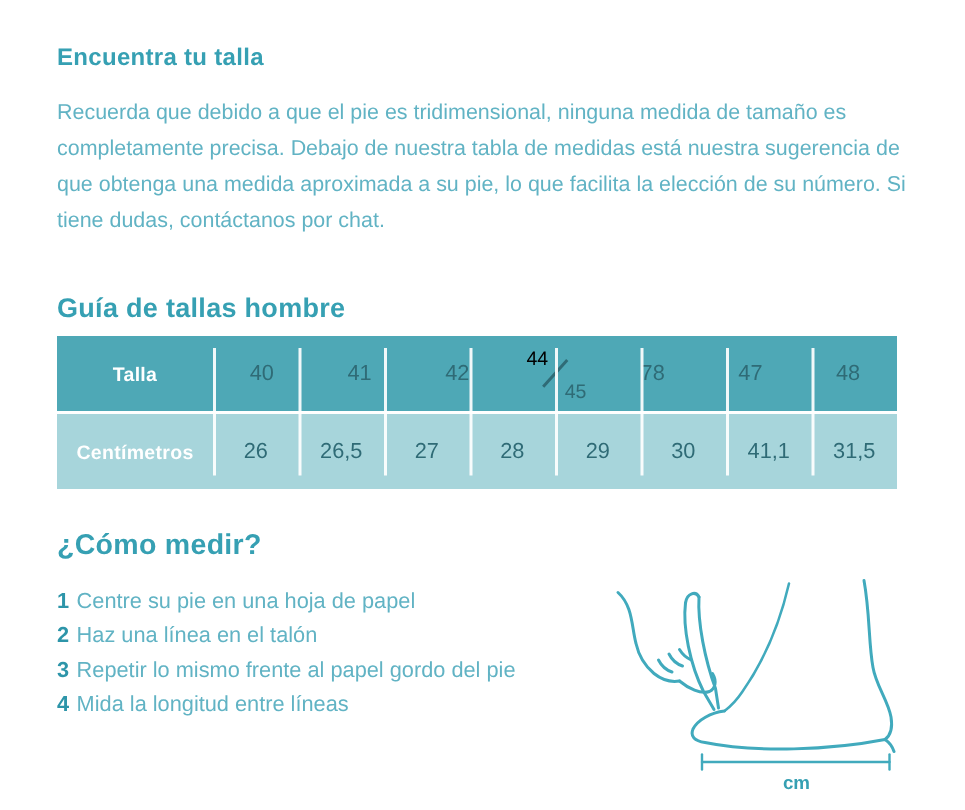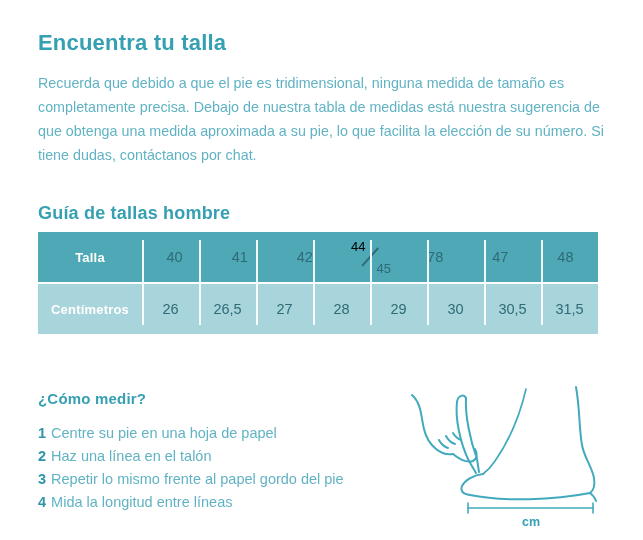--- a/index.html
+++ b/index.html
@@ -12,21 +12,21 @@
   }
   .page {
     position: relative;
     width: 643px; height: 540px;
     padding: 30px 38px 0 38px;
     background: #ffffff;
   }
   .h-teal {
     color: #36a0b3;
     font-weight: bold;
-    font-size: 22px;
+    font-size: 16px;
     letter-spacing: 0.2px;
   }
   .intro-text {
     margin-top: 15px;
     max-width: 577px;
     color: #61b3c4;
     font-size: 14.3px;
     line-height: 24px;
   }
   .guide-title { margin-top: 36px; font-size: 18px; }
@@ -63,21 +63,21 @@
   .split-size .top { position: absolute; top: 1px; left: 2px; font-size: 13px; color: #000000; }
   .split-size .bot { position: absolute; bottom: 0; right: 0; font-size: 13px; color: #2f6b76; }
   .split-size .slash {
     position: absolute; left: 9px; top: 18px;
     width: 24px; height: 1.6px;
     background: #2f6b76;
     transform: rotate(-48deg);
   }
 
   
-  .howto-title { margin-top: 56px; font-size: 15px; }
+  .howto-title { margin-top: 27px; font-size: 19px; }
   .steps { margin-top: 15px; list-style: none; }
   .steps li {
     color: #61b3c4;
     font-size: 14.5px;
     line-height: 23px;
     white-space: nowrap;
   }
   .steps .num { color: #2d95a9; font-weight: bold; margin-right: 5px; }
 
   
@@ -117,21 +117,21 @@
       <div class="st-cell">48</div>
     </div>
     <div class="st-row light">
       <div class="st-label">Centímetros</div>
       <div class="st-cell">26</div>
       <div class="st-cell">26,5</div>
       <div class="st-cell">27</div>
       <div class="st-cell">28</div>
       <div class="st-cell">29</div>
       <div class="st-cell">30</div>
-      <div class="st-cell">30,5</div>
+      <div class="st-cell">41,1</div>
       <div class="st-cell">31,5</div>
     </div>
 
     <span class="st-divider" style="left:104px"></span>
     <span class="st-divider" style="left:161px"></span>
     <span class="st-divider" style="left:218px"></span>
     <span class="st-divider" style="left:275px"></span>
     <span class="st-divider" style="left:332px"></span>
     <span class="st-divider" style="left:389px"></span>
     <span class="st-divider" style="left:446px"></span>

